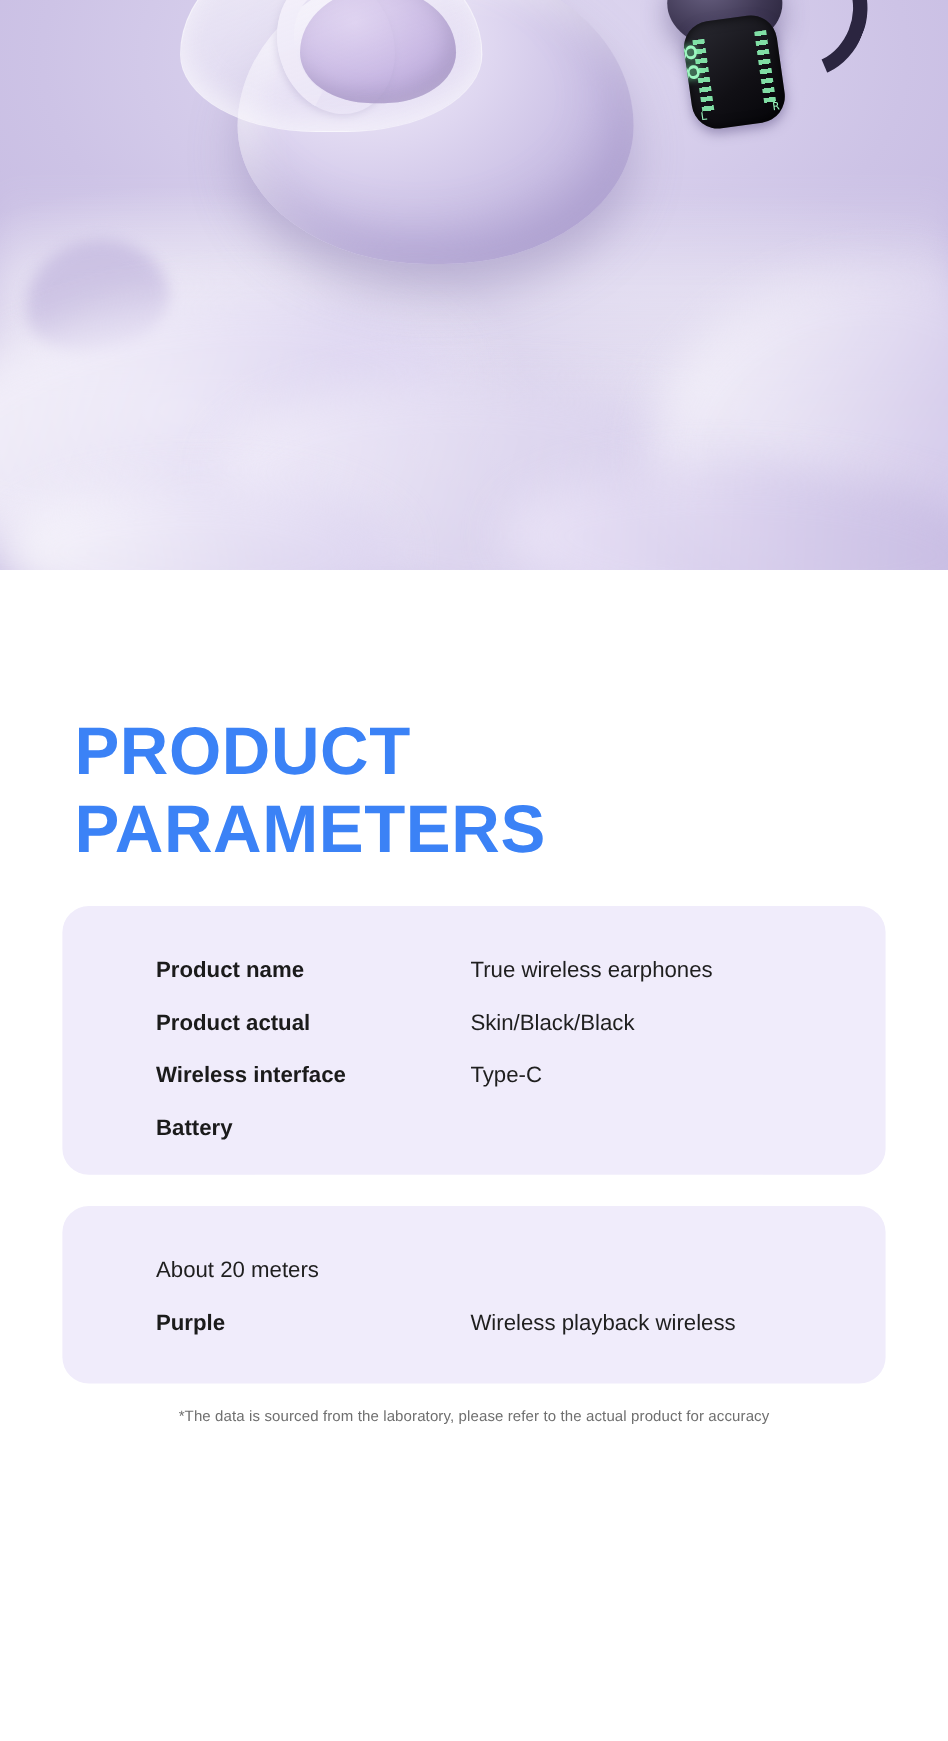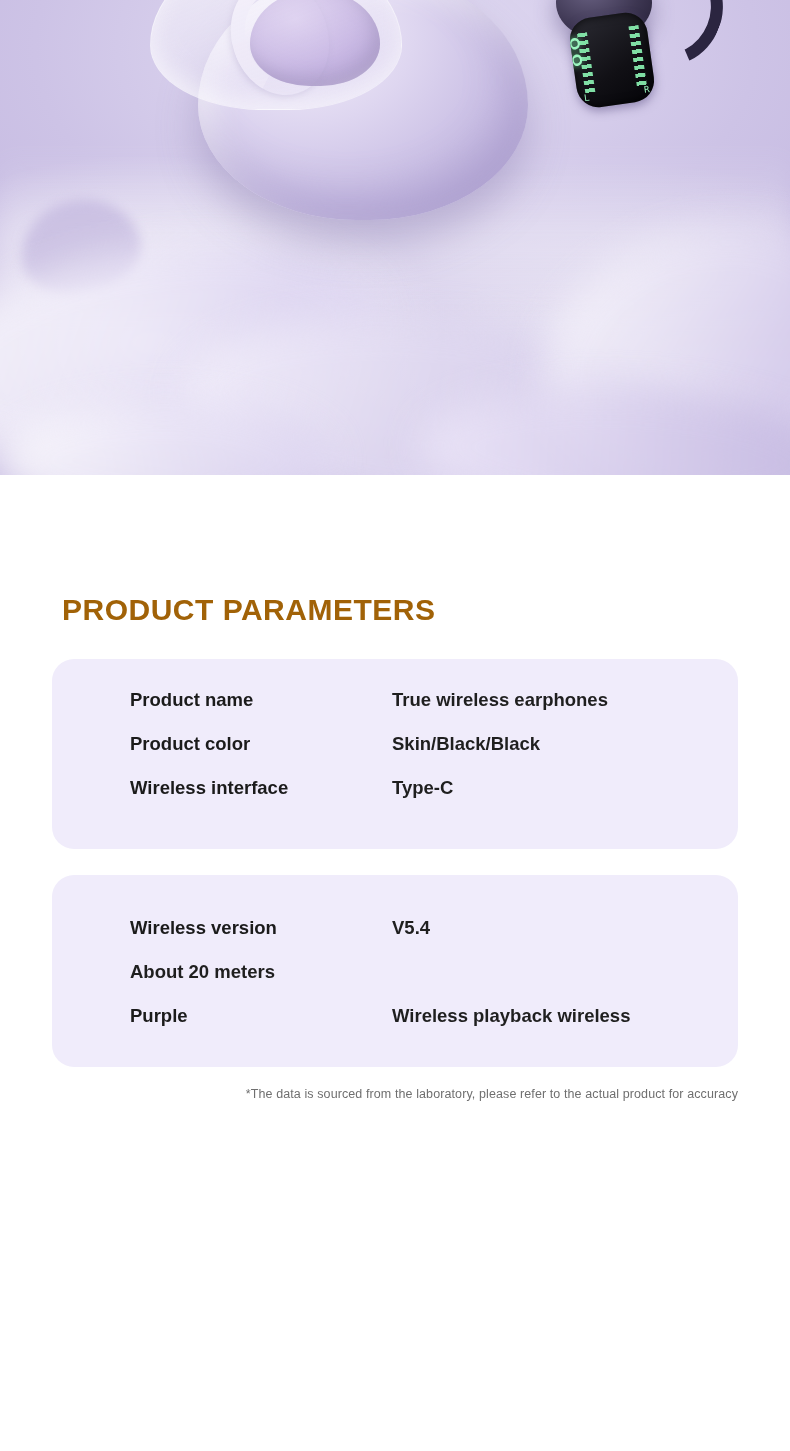--- a/index.html
+++ b/index.html
@@ -168,32 +168,32 @@
     font-size: 9px;
     font-family: "DejaVu Sans Mono", monospace;
   }
 
   
   .content {
     padding: 0 52px;
   }
   .section-title {
     margin: 118px 0 0 10px;
-    font-size: 30px;
+    font-size: 56px;
     font-weight: bold;
     letter-spacing: 0.5px;
-    color: #a16207;
+    color: #3b82f6;
     font-family: "Liberation Sans", sans-serif;
   }
 
   .spec-card {
     margin-top: 32px;
     background: #f0ecfb;
     border-radius: 22px;
-    padding: 30px 0 28px 0;
+    padding: 42px 0 28px 0;
   }
   .spec-card.second {
     margin-top: 26px;
     padding: 42px 0 40px 0;
   }
   .spec-row {
     display: flex;
     align-items: baseline;
     padding: 0 0 0 78px;
     margin-bottom: 22px;
@@ -202,27 +202,27 @@
   .spec-label {
     font-size: 18.5px;
     font-weight: bold;
     color: #1b1b1b;
     width: 262px;
     flex: none;
   }
   .spec-card.second .spec-label { width: 262px; }
   .spec-value {
     font-size: 18.5px;
-    font-weight: 700;
+    font-weight: 400;
     color: #1f1f1f;
   }
 
   .footnote {
     margin-top: 20px;
-    text-align: right;
+    text-align: center;
     font-size: 12.5px;
     color: #6f6f6f;
     letter-spacing: .1px;
   }
 </style>
 </head>
 <body>
 
 <div class="hero">
   <div class="hero-bg"></div>
@@ -253,36 +253,33 @@
 
 <div class="content">
   <h1 class="section-title">PRODUCT PARAMETERS</h1>
 
   <div class="spec-card">
     <div class="spec-row">
       <div class="spec-label">Product name</div>
       <div class="spec-value">True wireless  earphones</div>
     </div>
     <div class="spec-row">
-      <div class="spec-label">Product color</div>
+      <div class="spec-label">Product actual</div>
       <div class="spec-value">Skin/Black/Black</div>
     </div>
     <div class="spec-row">
       <div class="spec-label">Wireless interface</div>
       <div class="spec-value">Type-C</div>
     </div>
     <div class="spec-row">
+      <div class="spec-label">Battery</div>
     </div>
   </div>
 
   <div class="spec-card second">
-    <div class="spec-row">
-      <div class="spec-label">Wireless version</div>
-      <div class="spec-value">V5.4</div>
-    </div>
     <div class="spec-row">
       <div class="spec-value">About 20 meters</div>
     </div>
     <div class="spec-row">
       <div class="spec-label">Purple</div>
       <div class="spec-value">Wireless playback wireless</div>
     </div>
   </div>
 
   <div class="footnote">*The data is sourced from the laboratory, please refer to the actual product for accuracy</div>

